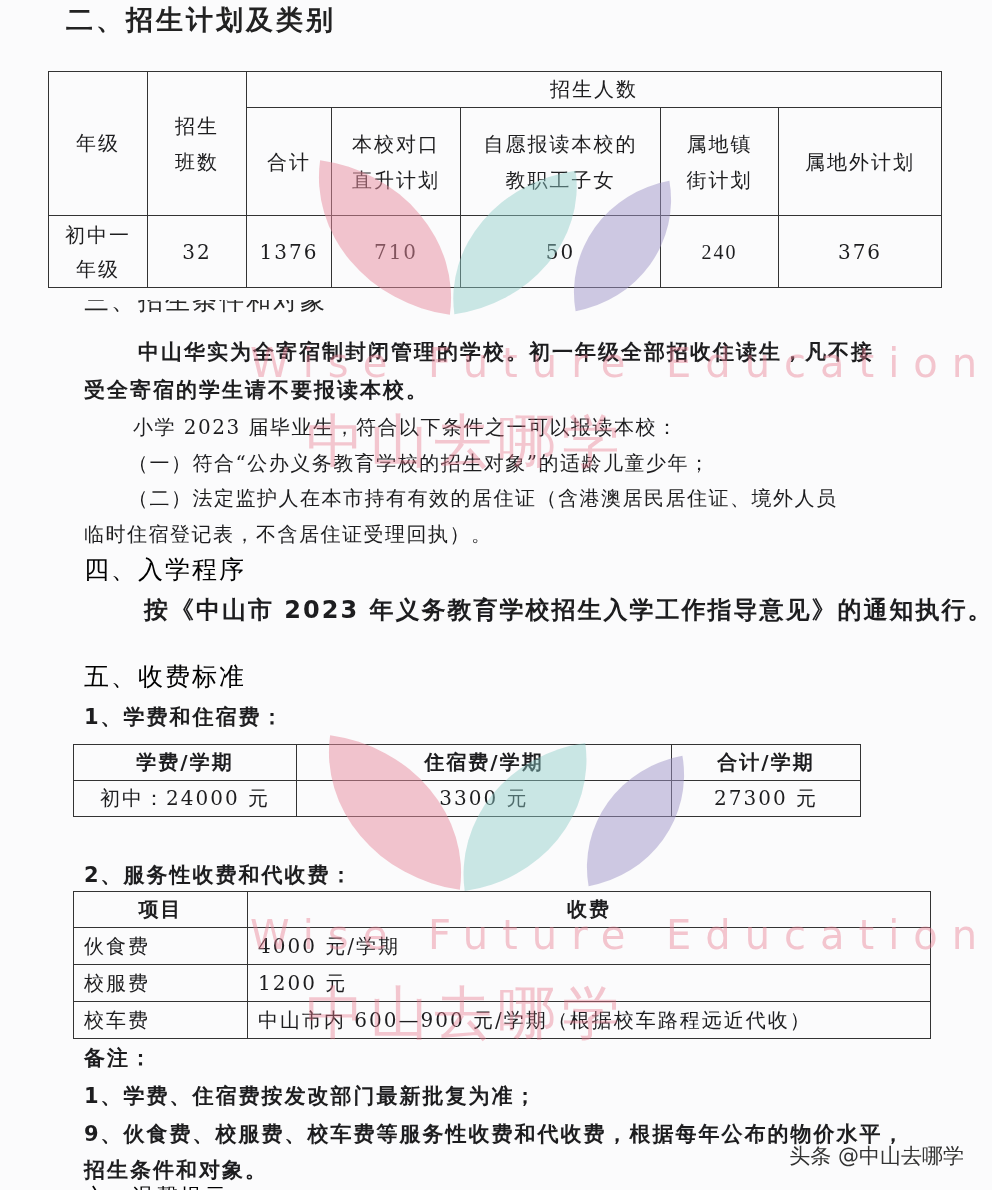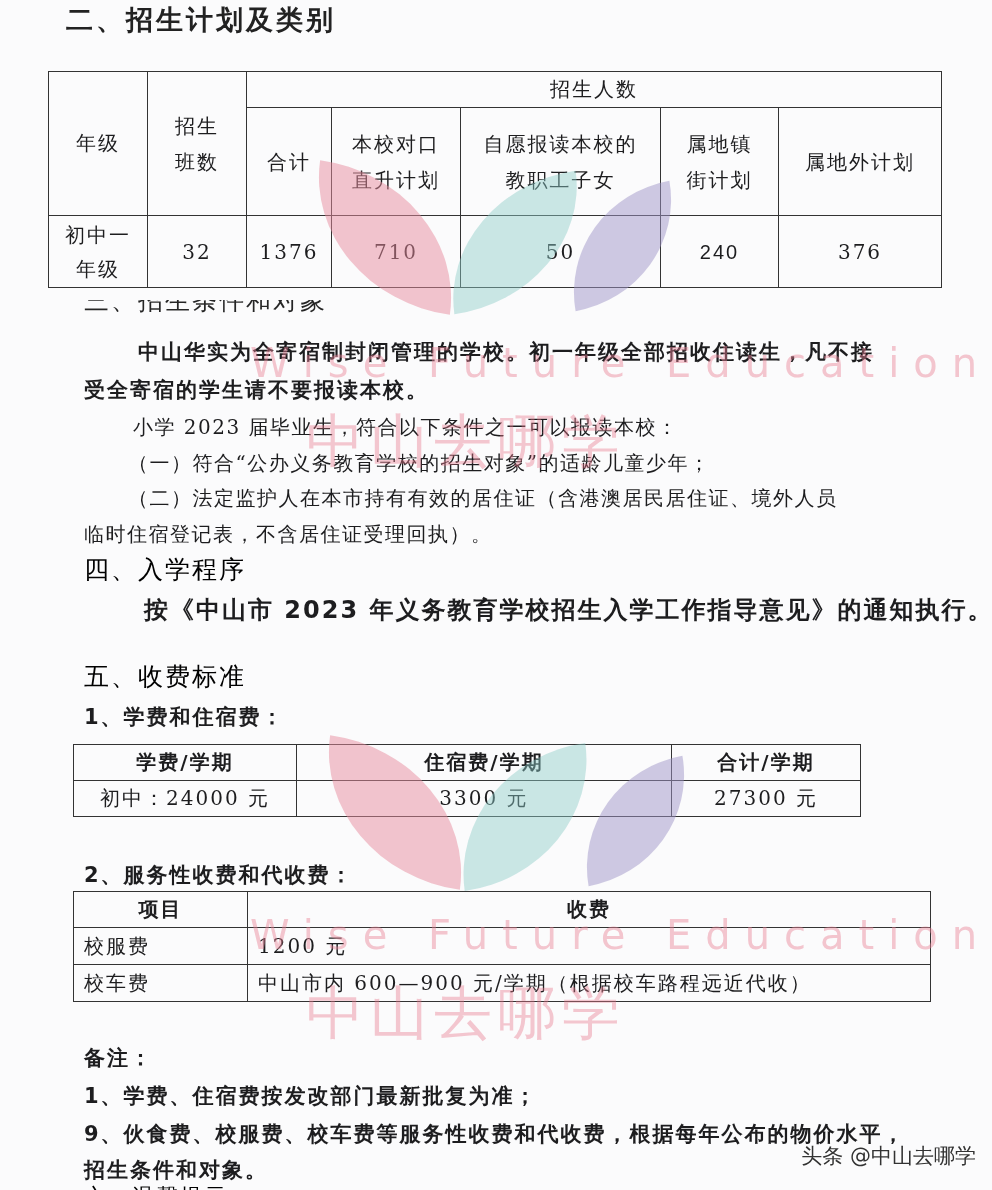--- a/index.html
+++ b/index.html
@@ -14,21 +14,21 @@
   .h3 { font-size: 25px; letter-spacing: 2px; font-family: "DejaVu Sans", sans-serif; color: #000000; }
   .p { font-size: 20px; letter-spacing: 1.5px; white-space: nowrap; }
   .pb { font-size: 21px; letter-spacing: 2px; white-space: nowrap; font-weight: bold; font-family: "DejaVu Sans", sans-serif; }
   table { border-collapse: collapse; position: absolute; }
   td { border: 1.6px solid #333; text-align: center; padding: 0; font-size: 20px; letter-spacing: 2px; }
   .t1 td { font-family: "DejaVu Sans", sans-serif; }
   .left { text-align: left; padding-left: 10px; }
   .wm { position: absolute; pointer-events: none; }
   .leaf { position: absolute; border-radius: 0 100% 0 100%; }
   .wm-text { position: absolute; color: rgba(232, 130, 150, 0.55); font-family: "DejaVu Sans", sans-serif; white-space: nowrap; pointer-events: none; }
-  .footer-tag { position: absolute; right: 16px; top: 1142px; font-size: 21px; color: #333; font-family: "DejaVu Sans", sans-serif; text-shadow: 0 0 3px #fff, 0 0 3px #fff; }
+  .footer-tag { position: absolute; right: 28px; top: 1142px; font-size: 21px; color: #333; font-family: "DejaVu Sans", sans-serif; text-shadow: 0 0 3px #fff, 0 0 3px #fff; }
 </style>
 </head>
 <body>
 
 <div class="abs h2" style="left:66px; top:2px;">二、招生计划及类别</div>
 
 <table class="t1" style="left:48px; top:71px; width:894px;">
   <tbody>
       <tr style="height:36px;">
     <td rowspan="2" style="width:98px;">年级</td>
@@ -60,21 +60,21 @@
   </tr>
   <tr style="height:72px; line-height:34px;">
     <td>
           <div>初中一</div>
           <div>年级</div>
         </td>
     <td style="font-family:'DejaVu Serif',serif;">32</td>
     <td style="font-family:'DejaVu Serif',serif;">1376</td>
     <td style="font-family:'DejaVu Serif',serif;">710</td>
     <td style="font-family:'DejaVu Serif',serif;">50</td>
-    <td style="font-family:Liberation Sans, sans-serif;">240</td>
+    <td style="font-family:Liberation Serif, serif;">240</td>
     <td style="font-family:'DejaVu Serif',serif;">376</td>
   </tr>
 </tbody>
   </table>
 
 <div class="abs" style="left:84px; top:300px; width:260px; height:14px; overflow:hidden;">
   <div class="h3" style="margin-top:-16px; opacity:0.85;">三、招生条件和对象</div>
 </div>
 <div class="abs pb" style="left:138px; top:338px;">中山华实为全寄宿制封闭管理的学校。初一年级全部招收住读生，凡不接</div>
 <div class="abs pb" style="left:84px; top:376px;">受全寄宿的学生请不要报读本校。</div>
@@ -106,20 +106,24 @@
 
 <div class="abs pb" style="left:84px; top:861px;">2、服务性收费和代收费：</div>
 
 <table style="left:73px; top:891px; width:858px;">
   <tbody>
       <tr style="height:36px;margin-top:24px;">
     <td style="width:173px; font-weight:bold; font-family:'DejaVu Sans',sans-serif;">项目</td>
     <td style="font-weight:bold; font-family:'DejaVu Sans',sans-serif;">收费</td>
   </tr>
   <tr style="height:37px;">
+    <td class="left">伙食费</td>
+    <td class="left">4000 元/学期</td>
+  </tr>
+  <tr style="height:37px;">
     <td class="left">校服费</td>
     <td class="left">1200 元</td>
   </tr>
   <tr style="height:37px;">
     <td class="left">校车费</td>
     <td class="left">中山市内 600—900 元/学期（根据校车路程远近代收）</td>
   </tr>
 </tbody>
   </table>
 

